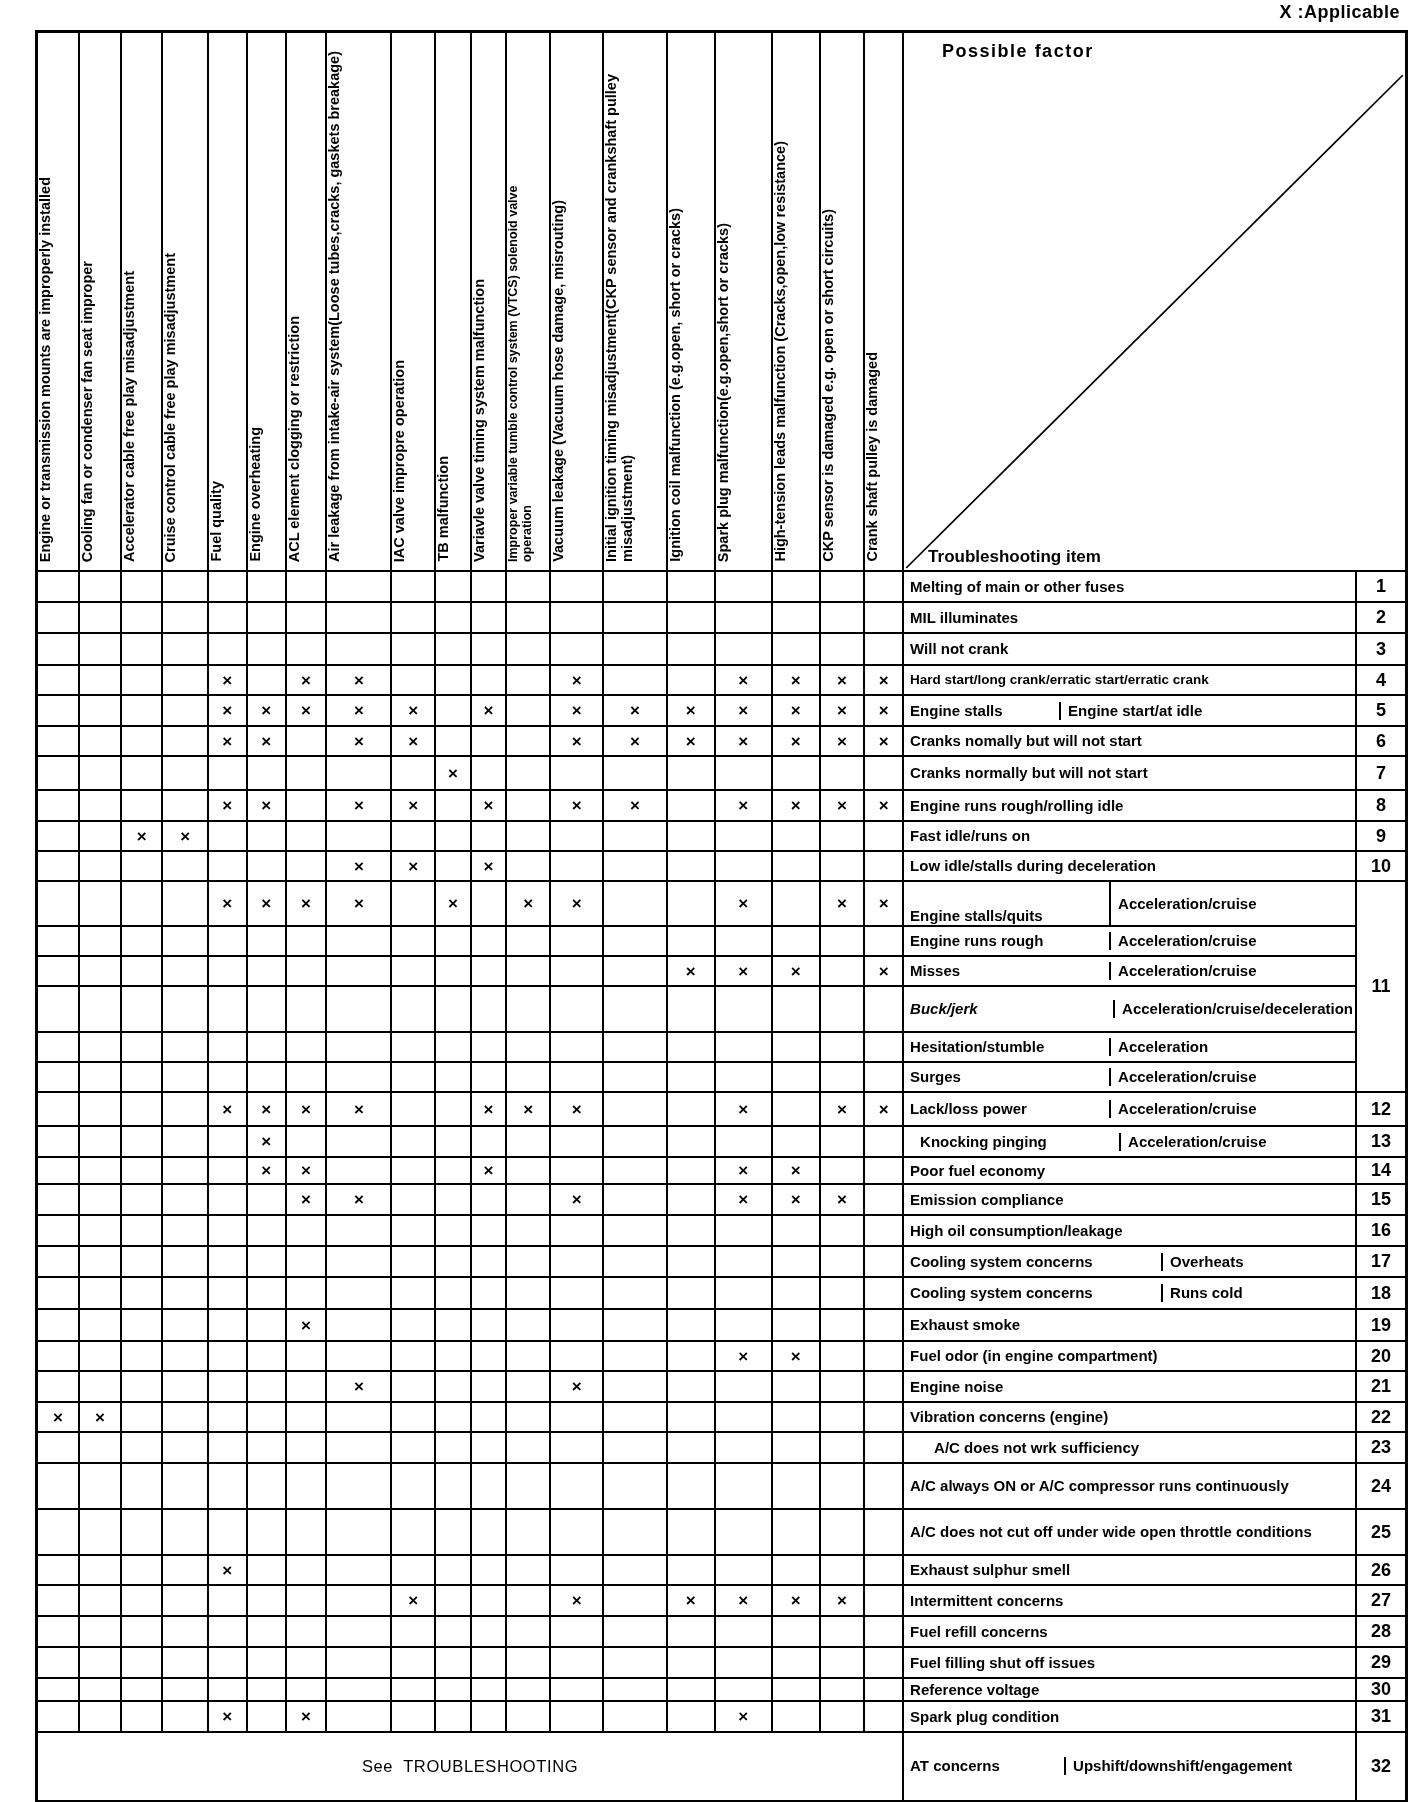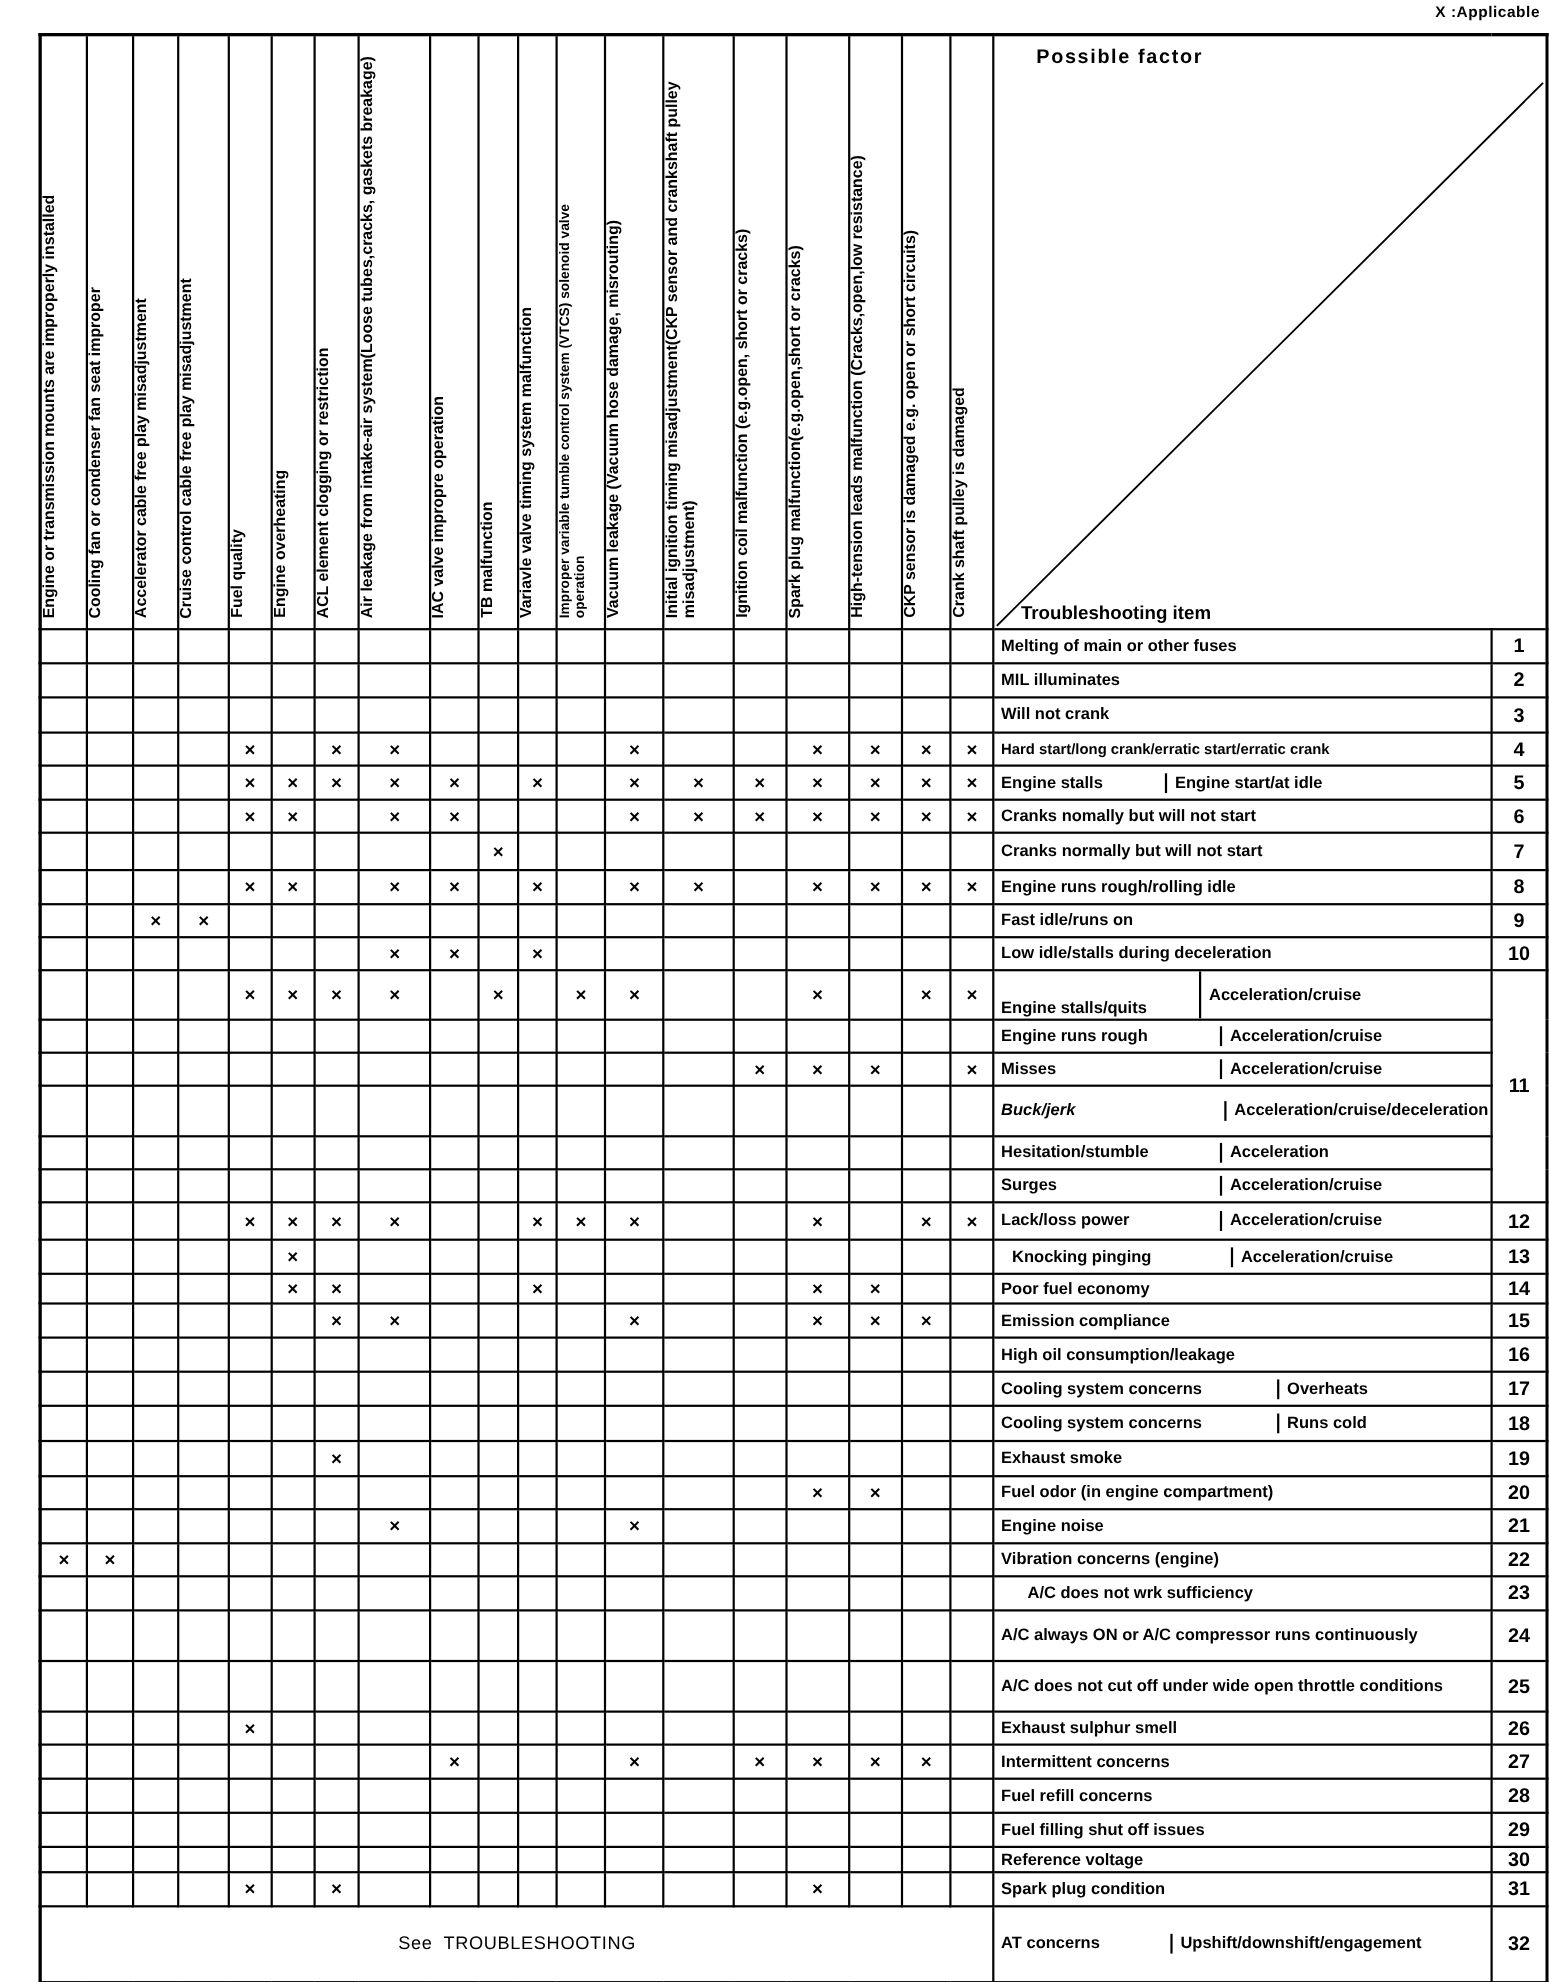--- a/index.html
+++ b/index.html
@@ -1,18 +1,18 @@
 <!DOCTYPE html>
 <html><head>
 <meta charset="utf-8">
 <style>
   html,body{margin:0;padding:0;background:#fff;}
   .page{position:relative;width:1408px;height:1802px;background:#ffffff;color:#000;
         font-family:"Liberation Sans",sans-serif;overflow:hidden;}
-  .note{position:absolute;top:2px;right:8px;font-size:14px;font-weight:700;letter-spacing:.5px;}
+  .note{position:absolute;top:2px;right:8px;font-size:18px;font-weight:700;letter-spacing:.5px;}
   table.matrix{position:absolute;left:35px;top:30px;border-collapse:collapse;table-layout:fixed;
         border:3px solid #000;}
   td{border:2px solid #000;padding:0;overflow:hidden;}
   td.fh{vertical-align:bottom;text-align:left;background:#fff;}
   .vt{writing-mode:vertical-rl;transform:rotate(180deg);display:inline-block;
       font-weight:700;font-size:14.5px;line-height:1.08;padding:4px 0 6px 2px;
       max-height:523px;}
   td.cell{text-align:center;vertical-align:middle;font-weight:700;font-size:17px;line-height:1;}
   td.lab{vertical-align:middle;}
   .lwrap{display:flex;align-items:stretch;height:100%;font-weight:700;font-size:15px;line-height:16px;}
@@ -373,21 +373,21 @@
           <td class="cell"><span>×</span></td>
           <td class="cell"><span>×</span></td>
           <td class="cell"></td>
           <td class="cell"></td>
           <td class="cell"><span>×</span></td>
           <td class="cell"></td>
           <td class="cell"><span>×</span></td>
           <td class="cell"><span>×</span></td>
           <td class="lab">
             <div class="lwrap">
-              <div class="lmain" style="width: 186px; box-sizing: border-box; margin-top: 25px;">Engine stalls/quits</div>
+              <div class="lmain" style="width: 205px; box-sizing: border-box; margin-top: 25px;">Engine stalls/quits</div>
               <div class="lsub">Acceleration/cruise</div>
             </div>
           </td>
           <td class="num" rowspan="6">11</td>
         </tr>
         <tr style="height: 30px;">
           <td class="cell"></td>
           <td class="cell"></td>
           <td class="cell"></td>
           <td class="cell"></td>

